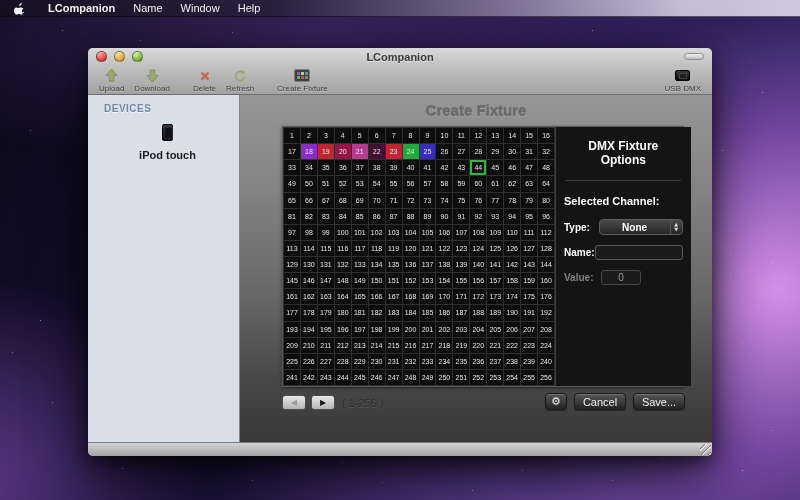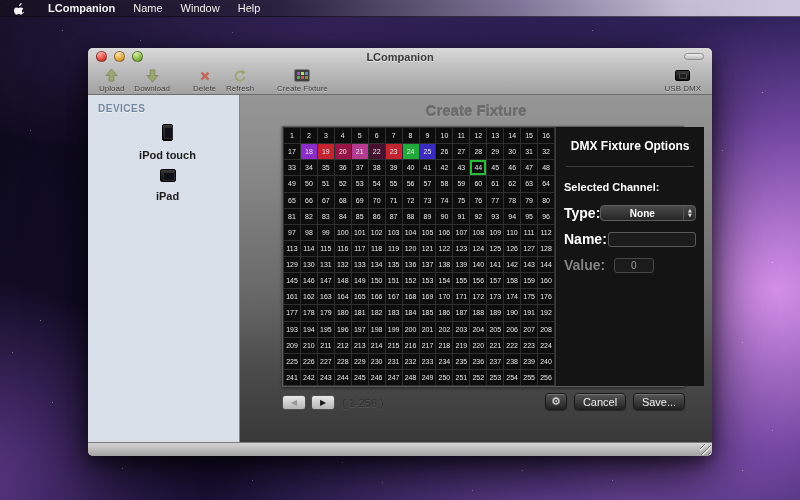--- a/index.html
+++ b/index.html
@@ -65,21 +65,21 @@
   .tb-spacer { flex:1; }
   .mini-grid { width:16px; height:13px; border:1px solid #7e7e7e; background:#3f3f3f; position:relative; border-radius:2px; }
   .mini-grid i { position:absolute; left:2px; top:2px; width:3px; height:3px; background:#9a5abc;
     box-shadow:4px 0 #b5d96a, 8px 0 #5a8abc, 0 4px #58b258, 4px 4px #c05a5a, 8px 4px #8a8a3a; }
   .usb-icon { width:15px; height:11px; background:linear-gradient(#3a3a3a,#0c0c0c); border-radius:2px; position:relative; border:1px solid #000; }
   .usb-icon::after { content:""; position:absolute; left:3px; top:2px; width:6px; height:4px; background:#1f1f1f; border:1px solid #444; }
 
   
   .content { flex:1; display:flex; min-height:0; }
   .sidebar { width:152px; flex:0 0 152px; background:#d9e0e9; border-right:1px solid #848484; padding-top:6px; }
-  .sb-header { font-size:10px; font-weight:bold; color:#7487a0; letter-spacing:.5px; padding:2px 10px 6px; text-shadow:0 1px 0 rgba(255,255,255,.6); }
+  .sb-header { font-size:10px; font-weight:bold; color:#7487a0; letter-spacing:.5px; padding:2px 10px 6px; text-shadow:0 1px 0 rgba(255,255,255,.6);margin-left:6px; }
   .sb-item { display:flex; align-items:center; gap:8px; padding:4px 8px 4px 16px; font-size:11px; font-weight:bold; color:#1d1d1d;flex-direction:column; }
   .ipod-icon { width:11px; height:17px; background:linear-gradient(#3c3c3c,#060606); border:1px solid #000; border-radius:2px; position:relative; }
   .ipod-icon::after { content:""; position:absolute; left:1px; top:2px; width:7px; height:10px; background:#101018; border:1px solid #2c2c34; }
   .ipad-icon { width:16px; height:13px; background:linear-gradient(#3c3c3c,#060606); border:1px solid #000; border-radius:2px; position:relative; }
   .ipad-icon::after { content:""; position:absolute; left:2px; top:2px; width:10px; height:7px; background:#101018; border:1px solid #2c2c34; }
 
   .main { flex:1; position:relative; background:linear-gradient(#969696, #858585 25%, #676767 58%, #4a4a4a 80%, #383838 100%); }
   .main-title { position:absolute; top:7px; left:0; right:0; text-align:center; font-size:15px; font-weight:bold; color:#6b6b6b;
     text-shadow:0 -1px 0 rgba(0,0,0,.25), 0 1px 1px rgba(255,255,255,.12); }
 
@@ -88,23 +88,23 @@
   .grid { flex:0 0 272px; display:grid; grid-template-columns:repeat(16,1fr); grid-auto-rows:1fr;
     gap:1px; padding:1px; background:#2f2f2f; }
   .cell { background:#0d0d0d; color:#e6e6e6; font-size:7px; display:flex; align-items:center; justify-content:center; line-height:1; }
   .cell.selected { outline:2px solid #29bd35; outline-offset:-2px; z-index:2; }
 
   .options { flex:1; border-left:1px solid #3c3c3c; background:#141414; padding:8px 8px 6px; color:#fff; }
   .opt-title { text-align:center; font-size:12px; font-weight:bold; margin-top:4px; }
   .opt-divider { border-top:1px solid #3e3e3e; margin:13px 2px 14px; }
   .opt-section { font-size:11px; font-weight:bold; margin-bottom:12px; }
   .opt-row { display:flex; align-items:center; justify-content:space-between; margin-bottom:10px; }
-  .opt-label { font-size:14px; font-weight:bold; }
+  .opt-label { font-size:10px; font-weight:bold; }
   .opt-label.dim { color:#828282; }
-  .dmx-select { width:96px; height:16px; background:linear-gradient(#4a4a4a,#262626); border:1px solid #5e5e5e; border-radius:4px;
+  .dmx-select { width:84px; height:16px; background:linear-gradient(#4a4a4a,#262626); border:1px solid #5e5e5e; border-radius:4px;
     display:flex; align-items:center; position:relative; }
   .dmx-select .sel-val { flex:1; text-align:center; font-size:10px; font-weight:bold; color:#fff; }
   .dmx-select .stepper { width:12px; border-left:1px solid #555; height:100%; display:flex; flex-direction:column; align-items:center; justify-content:center; font-size:5px; color:#ddd; line-height:5px; }
   .dmx-input { width:88px; height:15px; background:#1b1b1b; border:1px solid #5a5a5a; border-radius:3px; color:#ddd; font-size:10px; padding:0 4px; }
   .dmx-input.small { width:40px; text-align:center; color:#9a9a9a; border-color:#474747; }
 
   .pager { position:absolute; left:42px; top:300px; display:flex; align-items:center; gap:5px; }
   .nav-btn { width:24px; height:15px; border-radius:3px; border:1px solid #4e4e4e;
     background:linear-gradient(#e8e8e8,#b5b5b5); display:flex; align-items:center; justify-content:center; font-size:8px; line-height:1; }
   .nav-btn.prev { color:#9a9a9a; }
@@ -209,24 +209,20 @@
     </div>
   </div>
 
   <div class="content">
 
     <div class="sidebar">
       <div class="sb-header">DEVICES</div>
       <div class="sb-item">
         <span class="ipod-icon"></span>
         <span>iPod touch</span>
-      </div>
-      <div class="sb-item">
-        <span class="ipad-icon"></span>
-        <span>iPad</span>
       </div>
     </div>
 
     <div class="main">
       <div class="main-title">Create Fixture</div>
 
       <div class="panel">
         <div class="grid">
             <div class="cell">1</div>
             <div class="cell">2</div>

